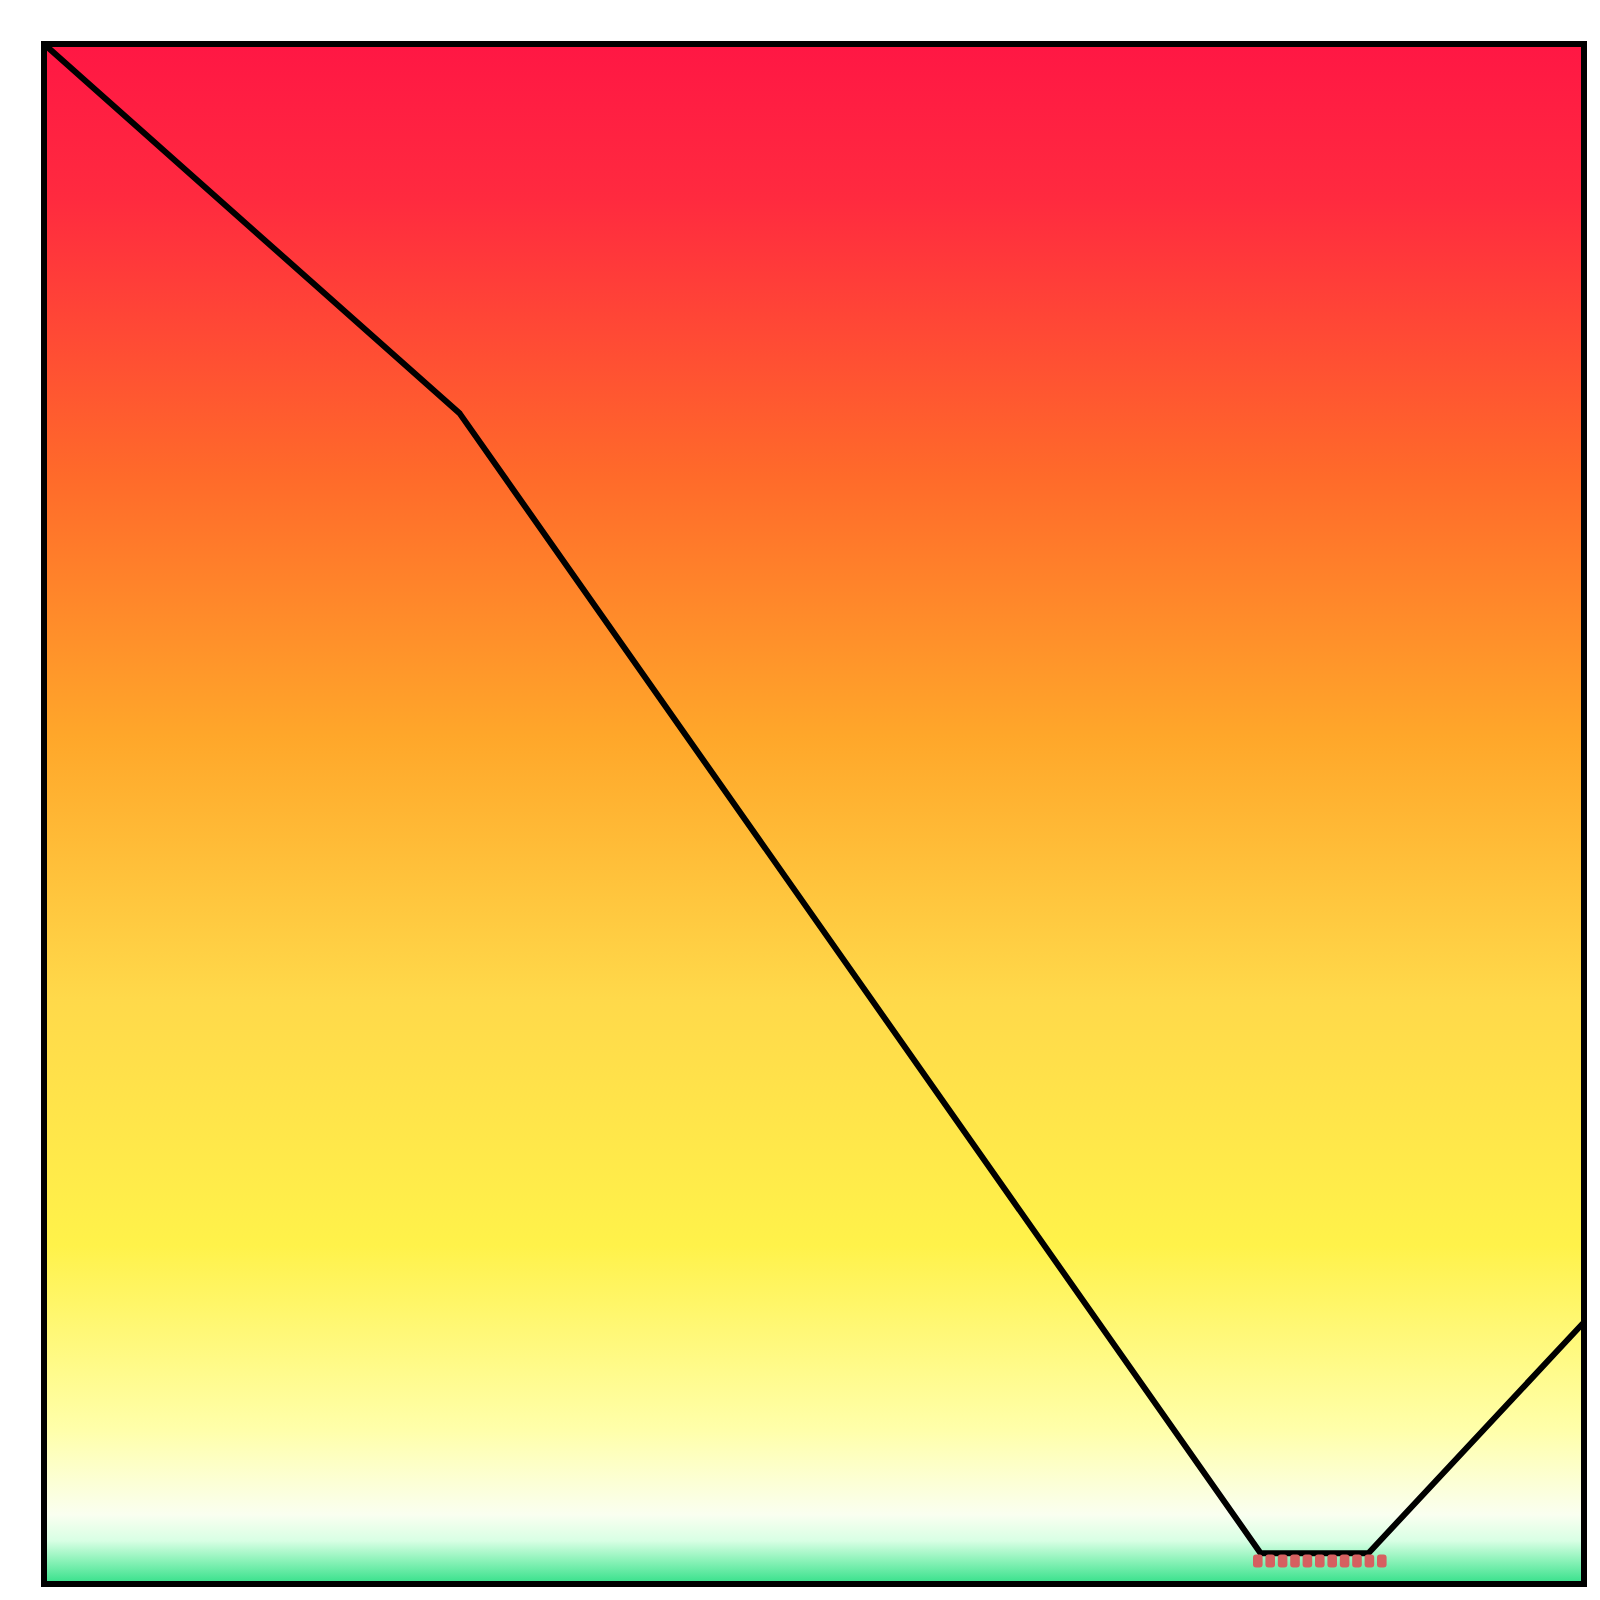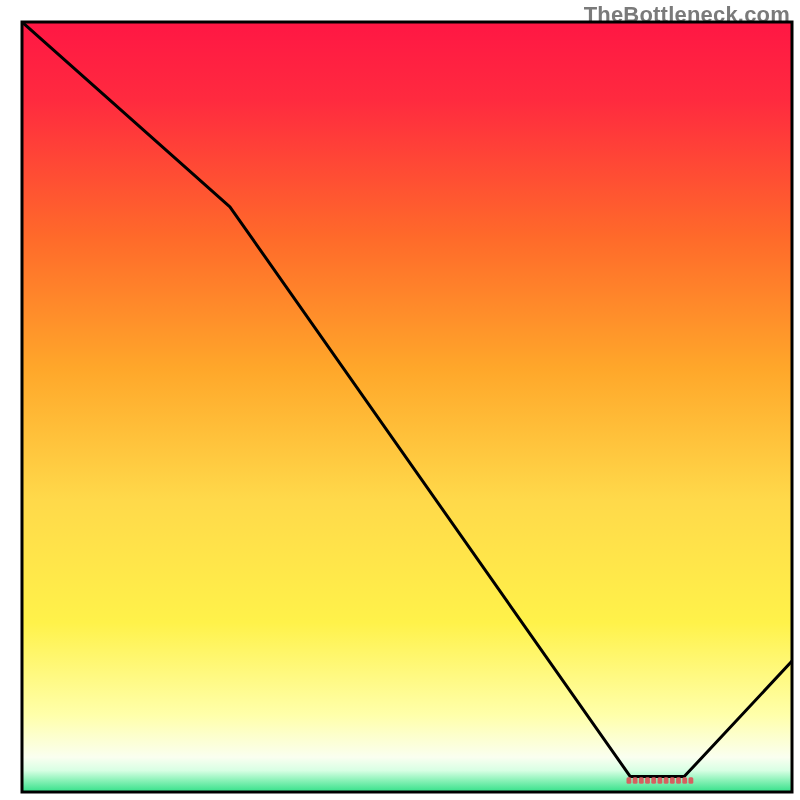--- a/index.html
+++ b/index.html
@@ -24,21 +24,20 @@
     left: 0;
     top: 0;
     width: 800px;
     height: 800px;
   }
 </style>
 </head>
 <body>
 
 <div class="stage">
-  <div class="watermark">TheBottleneck.com</div>
 
   <svg class="plot" viewBox="0 0 800 800">
     <defs>
       <linearGradient id="bg-grad" x1="0" y1="0" x2="0" y2="1">
           <stop offset="0%" stop-color="#ff1744"></stop>
           <stop offset="10%" stop-color="#ff2a3f"></stop>
           <stop offset="28.000000000000004%" stop-color="#ff6a2a"></stop>
           <stop offset="45%" stop-color="#ffa72a"></stop>
           <stop offset="62%" stop-color="#ffd94a"></stop>
           <stop offset="78%" stop-color="#fff24a"></stop>

